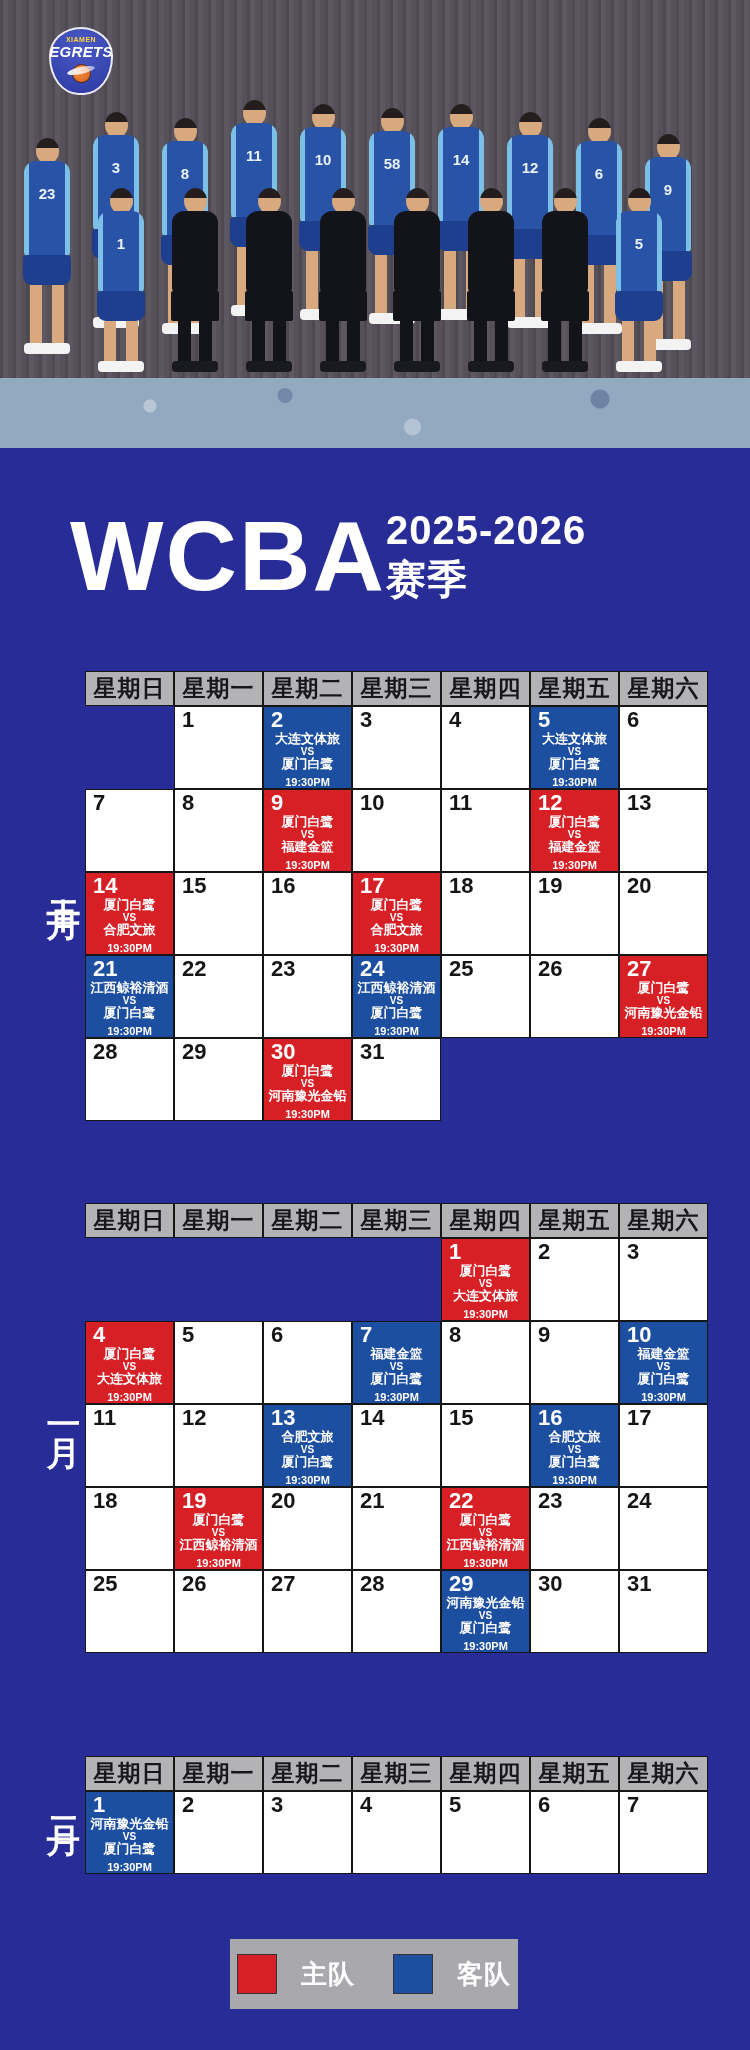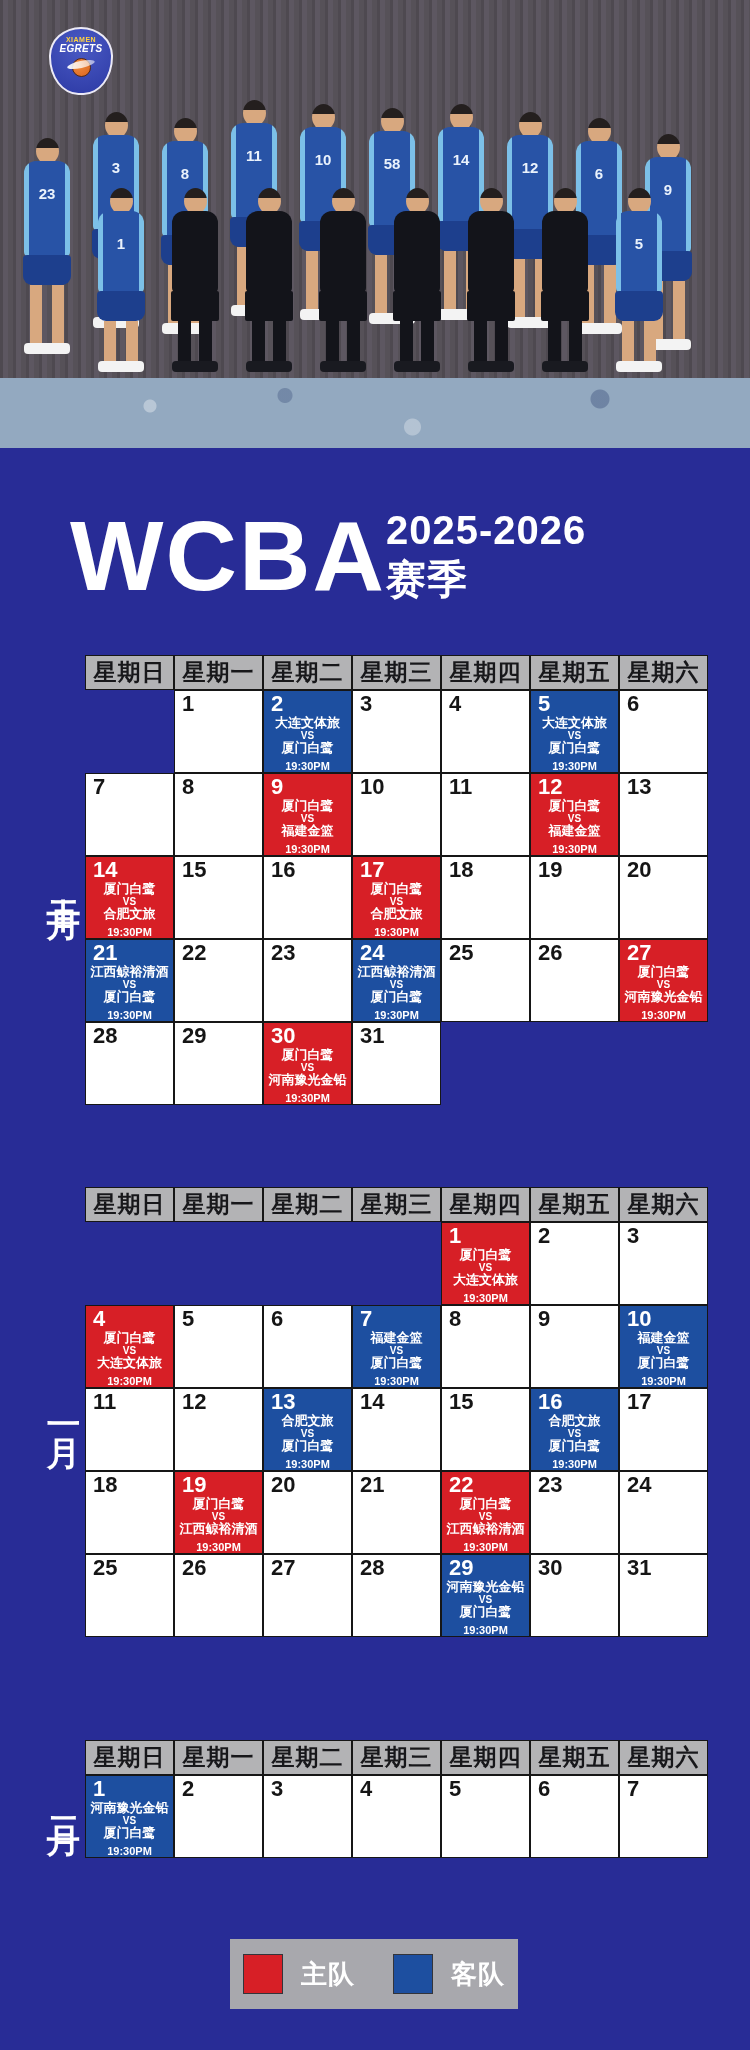--- a/index.html
+++ b/index.html
@@ -13,21 +13,21 @@
     background:#93a9c0;
     background-image:radial-gradient(circle at 20% 40%,rgba(255,255,255,.35) 0 6px,transparent 7px),
       radial-gradient(circle at 55% 70%,rgba(255,255,255,.3) 0 8px,transparent 9px),
       radial-gradient(circle at 80% 30%,rgba(42,62,110,.35) 0 9px,transparent 10px),
       radial-gradient(circle at 38% 25%,rgba(42,62,110,.3) 0 7px,transparent 8px);}
   .logo{position:absolute;left:49px;top:27px;width:64px;height:68px;z-index:30;
     background:radial-gradient(circle at 50% 28%,#4a5ac4,#2c39a4);
     border:2px solid #eceaf6;border-radius:50% 50% 46% 46%/42% 42% 56% 56%;
     display:flex;flex-direction:column;align-items:center;justify-content:flex-start;padding-top:7px;box-sizing:border-box;}
   .logo-top{font-size:7px;color:#ffd23e;font-weight:700;letter-spacing:.5px;line-height:1;}
-  .logo-main{font-size:10px;color:#fff;font-weight:800;font-style:italic;letter-spacing:.3px;line-height:1.2;}
+  .logo-main{font-size:15px;color:#fff;font-weight:800;font-style:italic;letter-spacing:.3px;line-height:1.2;}
   .logo-ball{position:relative;width:17px;height:17px;margin-top:3px;border-radius:50%;
     background:radial-gradient(circle at 35% 35%,#f08a3c,#d96420);border:1px solid #55280e;}
   .logo-ball::after{content:"";position:absolute;left:-6px;top:2px;width:28px;height:7px;border-radius:50%;
     background:linear-gradient(90deg,rgba(255,255,255,.95),rgba(255,255,255,.55));transform:rotate(-12deg);}
   .person{position:absolute;width:58px;display:flex;flex-direction:column;align-items:center;}
   .p-head{width:23px;height:26px;border-radius:50%;background:linear-gradient(#241f1e 0 38%,#d8a87f 38%);}
   .p-torso{width:46px;height:96px;margin-top:-3px;border-radius:12px 12px 5px 5px;text-align:center;
     padding-top:24px;font-weight:700;font-size:15px;color:#eaf2fc;box-sizing:border-box;
     background:linear-gradient(90deg,#7cc0e8 0 5px,#2853a6 5px calc(100% - 5px),#7cc0e8 calc(100% - 5px));}
   .p-shorts{width:48px;height:30px;background:#1d3f8d;border-radius:4px 4px 9px 9px;margin-top:-2px;}
@@ -43,39 +43,39 @@
   
   .title-row{position:absolute;left:0;top:492px;width:618px;height:126px;display:flex;align-items:center;}
   .wcba{margin-left:70px;font-size:99px;font-weight:800;color:#fff;letter-spacing:2px;line-height:1;}
   .subtitle{color:#fff;font-weight:800;font-size:40px;line-height:1.22;letter-spacing:1px;}
 
   
   .calendar{position:absolute;left:0;width:750px;}
   .month-label{position:absolute;left:47px;top:50%;transform:translateY(-50%);
     writing-mode:vertical-rl;text-orientation:upright;
     color:#fff;font-size:34px;font-weight:700;letter-spacing:6px;line-height:1;}
-  .grid{position:absolute;left:85px;top:0;width:623px;display:grid;grid-template-columns:repeat(7,1fr);}
+  .grid{position:absolute;left:85px;top:16px;width:623px;display:grid;grid-template-columns:repeat(7,1fr);}
   .hcell{background:var(--hdr,#b3b3b5);border:1px solid #161616;display:flex;align-items:center;justify-content:center;
     font-size:23px;font-weight:700;color:#17171a;letter-spacing:1px;}
   .cell{position:relative;box-sizing:border-box;overflow:hidden;}
   .cell.plain{background:#fff;border:1px solid #161616;}
   .cell.home{background:var(--home,#d71f26);border:1px solid #161616;}
   .cell.away{background:var(--away,#1d4fa0);border:1px solid #161616;}
   .cell.void{background:transparent;border:none;}
   .dnum{font-size:22px;font-weight:600;color:#151515;padding:1px 0 0 7px;line-height:1.1;}
   .home .dnum,.away .dnum{color:#fff;}
   .game-lines{display:flex;flex-direction:column;align-items:center;color:#fff;margin-top:0;}
   .g-team{font-size:13px;font-weight:700;line-height:1.1;white-space:nowrap;}
   .g-vs{font-size:10px;font-weight:700;line-height:1.1;}
   .g-time{font-size:11px;font-weight:700;margin-top:5px;line-height:1;}
 
   
   .legend{position:absolute;left:230px;top:1939px;width:288px;height:70px;background:#a8a8ad;
     display:flex;align-items:center;justify-content:center;gap:38px;}
-  .legend-item{display:flex;align-items:center;gap:18px;}
+  .legend-item{display:flex;align-items:center;gap:24px;}
   .swatch{width:38px;height:38px;border:1px solid #33343a;display:inline-block;}
   .home-swatch{background:var(--home,#d71f26);}
   .away-swatch{background:var(--away,#1d4fa0);}
   .legend-label{color:#fff;font-size:26px;font-weight:700;letter-spacing:1px;}
 </style>
 </head>
 <body>
 
 <div class="page">
 

